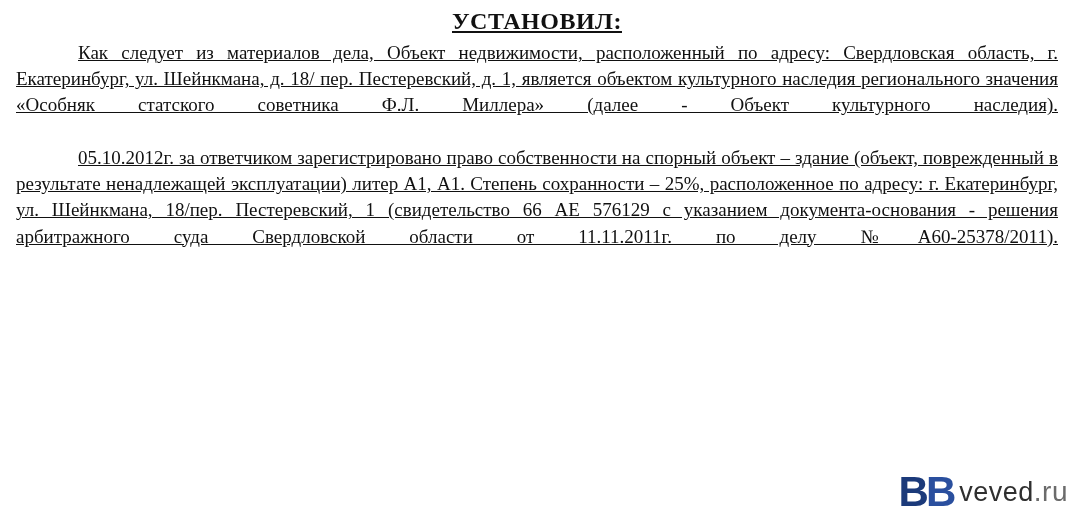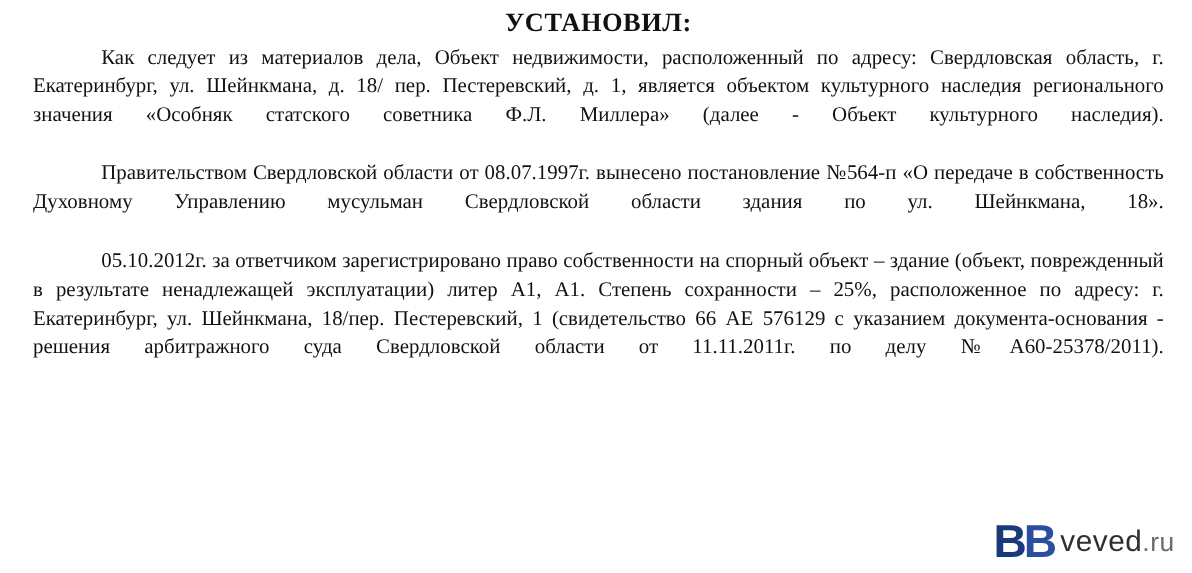--- a/index.html
+++ b/index.html
@@ -13,21 +13,22 @@
     font-family: "Liberation Serif", "DejaVu Serif", serif;
     color: #111111;
     overflow: hidden;
     position: relative;
   }
   .page {
     position: relative;
     width: 1084px;
     height: 521px;
     box-sizing: border-box;
-    padding: 4px 26px 0 30px;
+    padding: 4px 26px 0 16px;
+    text-decoration: underline;
   }
   .doc-heading {
     text-align: center;
     font-weight: bold;
     font-size: 24px;
     letter-spacing: 0.5px;
     margin: 4px 0 6px 0;
     line-height: 1.1;
   }
   .para {
@@ -71,33 +72,32 @@
     color: #2a4f9e;
   }
   .wm-text {
     font-family: "Liberation Sans", "DejaVu Sans", sans-serif;
     font-size: 27px;
     color: #2f2f2f;
     letter-spacing: 0.5px;
   }
   .wm-text .dom {
     color: #6b6b6b;
-    font-size: 24px;
+    font-size: 28px;
   }
 </style>
 </head>
 <body>
 
 <div class="page">
 
   <div class="doc-heading">УСТАНОВИЛ:</div>
 
   <p class="para">Как следует из материалов дела, Объект недвижимости, расположенный по адресу: Свердловская область, г. Екатеринбург, ул. Шейнкмана, д. 18/ пер. Пестеревский, д. 1, является объектом культурного наследия регионального значения «Особняк статского советника Ф.Л. Миллера» (далее - Объект культурного наследия).</p>
 
-  <p class="para">Правительством Свердловской области от 08.07.1997г. вынесено постановление №564-п «О передаче в собственность Духовному Управлению мусульман Свердловской области здания по ул. Шейнкмана, 18».</p>
 
   <p class="para">05.10.2012г. за ответчиком зарегистрировано право собственности на спорный объект – здание (объект, поврежденный в результате ненадлежащей эксплуатации) литер А1, А1. Степень сохранности – 25%, расположенное по адресу: г. Екатеринбург, ул. Шейнкмана, 18/пер. Пестеревский, 1 (свидетельство 66 АЕ 576129 с указанием документа-основания - решения арбитражного суда Свердловской области от 11.11.2011г. по делу №А60-25378/2011).</p>
 
   <div class="watermark">
     <span class="wm-mark">
       <span class="b1">B</span>
         <span class="b2">B</span>
     </span>
     <span class="wm-text">
       <span>veved</span><span class="dom">.ru</span>

